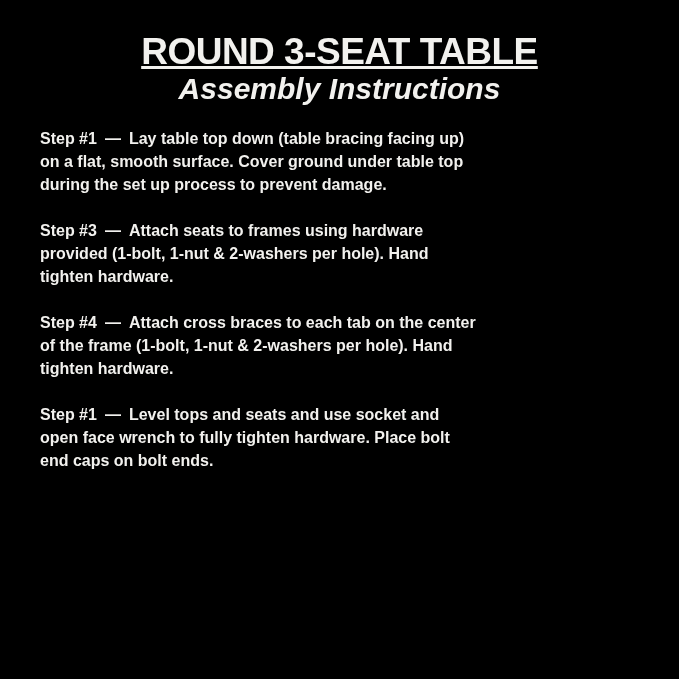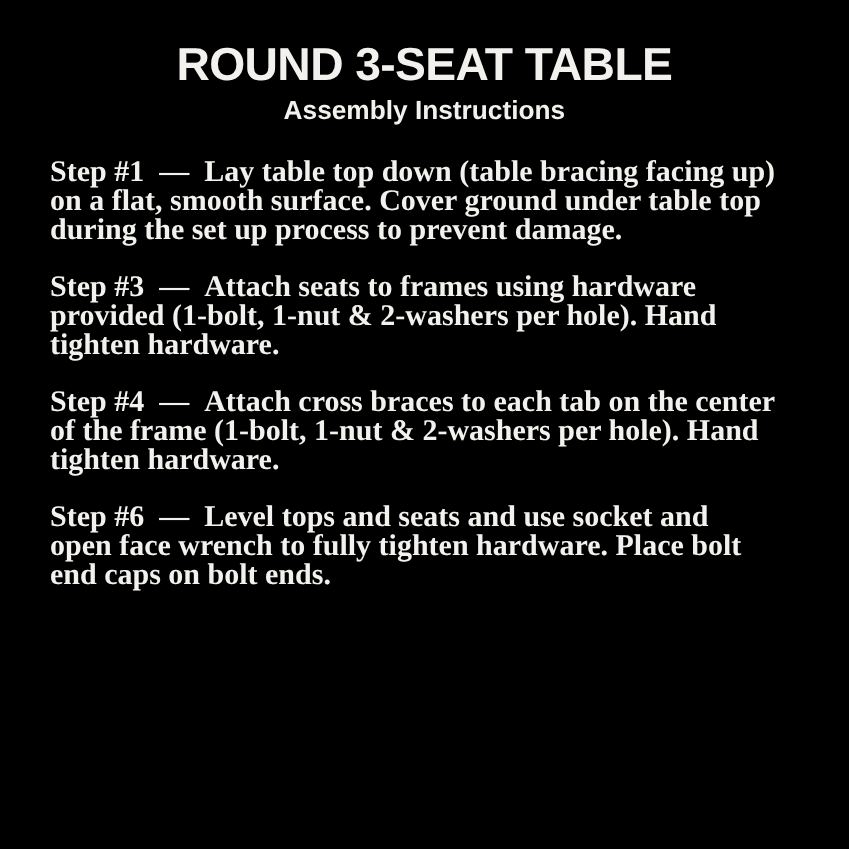--- a/index.html
+++ b/index.html
@@ -25,56 +25,57 @@
     padding-top: 30px;
   }
   .header {
     text-align: center;
   }
   .title {
     font-size: 37px;
     line-height: 44px;
     letter-spacing: -0.5px;
     font-weight: 700;
+    text-decoration: underline;
   }
   .subtitle {
-    font-size: 21px;
+    font-size: 30px;
     line-height: 27px;
     margin-top: 1px;
     font-weight: 700;
+    font-style: italic;
   }
   .steps {
     margin-top: 25px;
     padding-left: 40px;
     padding-right: 24px;
   }
   .step {
-    font-size: 24px;
+    font-size: 16px;
     line-height: 23px;
     margin-bottom: 23px;
     white-space: pre-line;
     font-weight: 700;
-    font-family: Liberation Serif, serif;
   }
 </style>
 </head>
 <body>
 
 <div class="card">
   <div class="header">
     <div class="title">ROUND 3-SEAT TABLE</div>
     <div class="subtitle">Assembly Instructions</div>
   </div>
   <div class="steps">
     <p class="step">Step #1 — Lay table top down (table bracing facing up)
 on a flat, smooth surface. Cover ground under table top
 during the set up process to prevent damage.</p>
     <p class="step">Step #3 — Attach seats to frames using hardware
 provided (1-bolt, 1-nut &amp; 2-washers per hole). Hand
 tighten hardware.</p>
     <p class="step">Step #4 — Attach cross braces to each tab on the center
 of the frame (1-bolt, 1-nut &amp; 2-washers per hole). Hand
 tighten hardware.</p>
-    <p class="step">Step #6 — Level tops and seats and use socket and
+    <p class="step">Step #1 — Level tops and seats and use socket and
 open face wrench to fully tighten hardware. Place bolt
 end caps on bolt ends.</p>
   </div>
 </div>
 
 </body></html>

